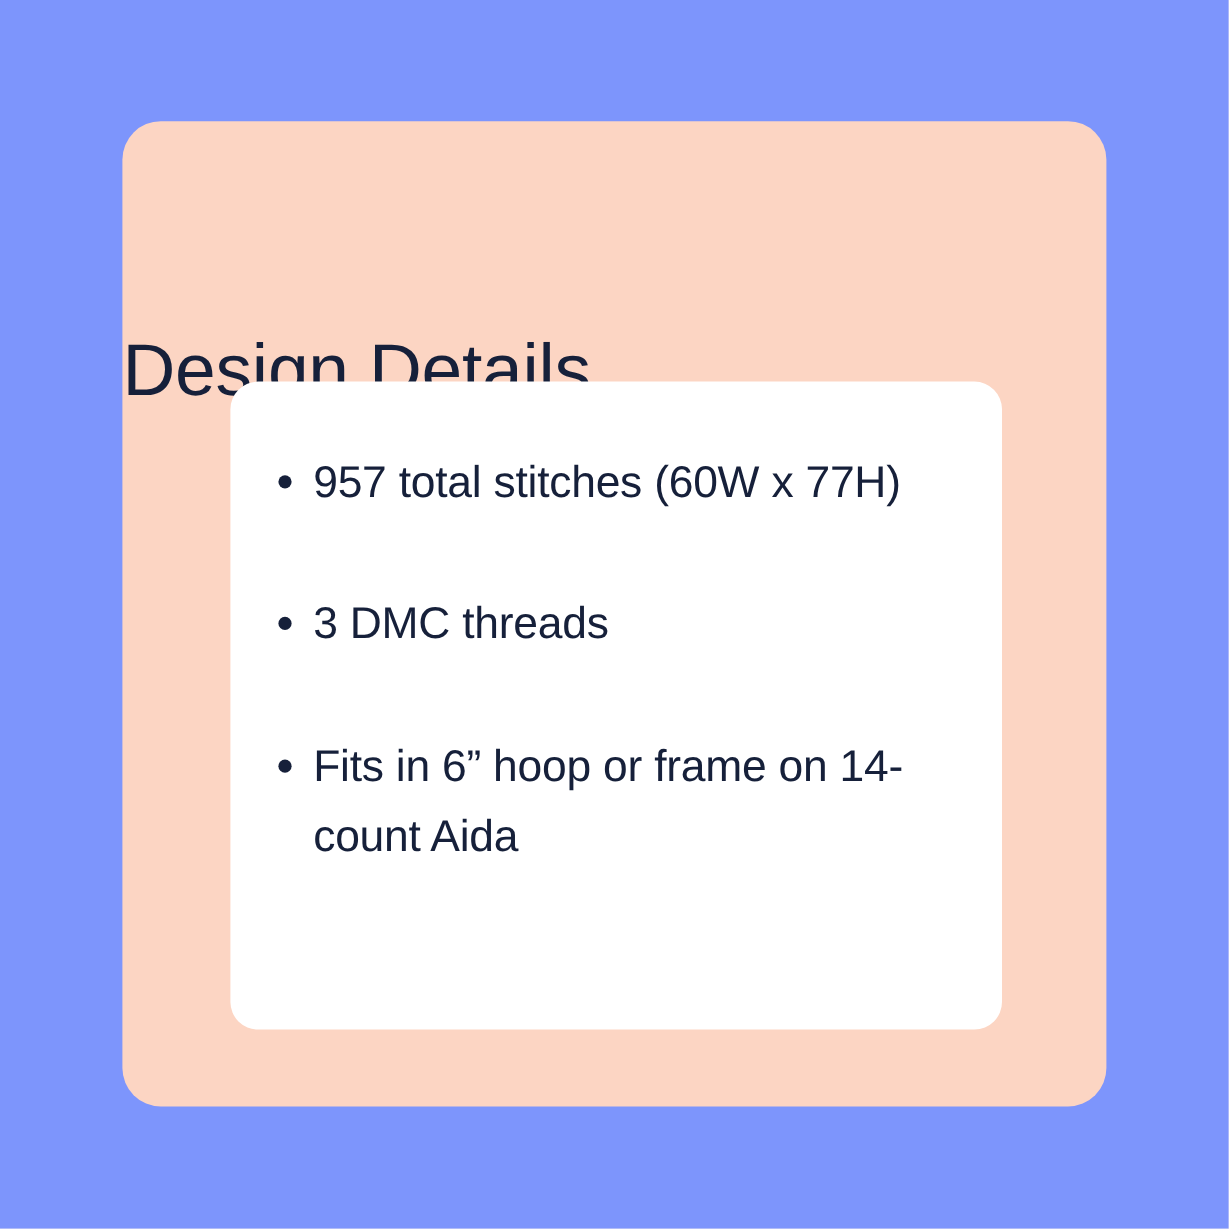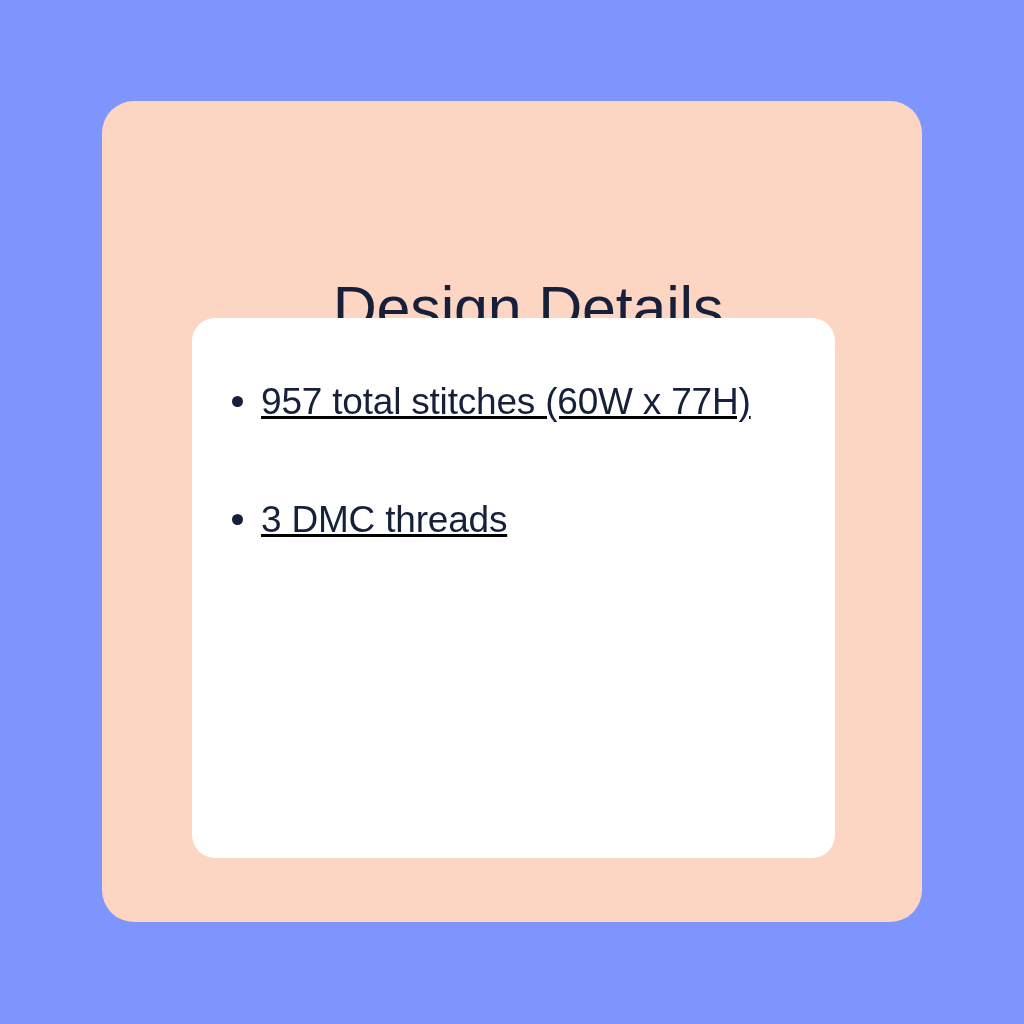--- a/index.html
+++ b/index.html
@@ -34,21 +34,21 @@
     border-radius: 32px;
     box-sizing: border-box;
   }
 
   
   #panel-title {
     position: absolute;
     left: 0;
     top: 175px;
     width: 852px;
-    text-align: center;
+    text-align: left;
     font-family: "Liberation Sans", sans-serif;
     font-size: 61px;
     font-weight: 400;
     letter-spacing: -0.2px;
     line-height: 1.05;
     color: #16203a;
     white-space: nowrap;
   }
 
   
@@ -65,21 +65,20 @@
   }
 
   #details-list {
     list-style: none;
     margin: 0;
     padding: 0;
     position: absolute;
     left: 40px;   
     top: 55px;    
     width: 600px;
-    text-decoration: underline;
   }
 
   #details-list li {
     position: relative;
     padding-left: 29px;       
     margin: 0 0 60px 0;
     font-family: "Liberation Sans", sans-serif;
     font-size: 37px;
     font-weight: 400;
     line-height: 1.58;
@@ -121,18 +120,22 @@
         <li style="color: rgb(22, 32, 58);">
           <span class="bullet-dot" style="background: rgb(22, 32, 58);"></span>
           <span class="bullet-text">957 total stitches (60W x 77H)</span>
         </li>
 
         <li style="color: rgb(22, 32, 58);">
           <span class="bullet-dot" style="background: rgb(22, 32, 58);"></span>
           <span class="bullet-text">3 DMC threads</span>
         </li>
 
+        <li style="color: rgb(22, 32, 58);">
+          <span class="bullet-dot" style="background: rgb(22, 32, 58);"></span>
+          <span class="bullet-text">Fits in 6” hoop or frame on 14-count Aida</span>
+        </li>
 
       </ul>
 
     </div>
   </div>
 </div>
 
 </body></html>

